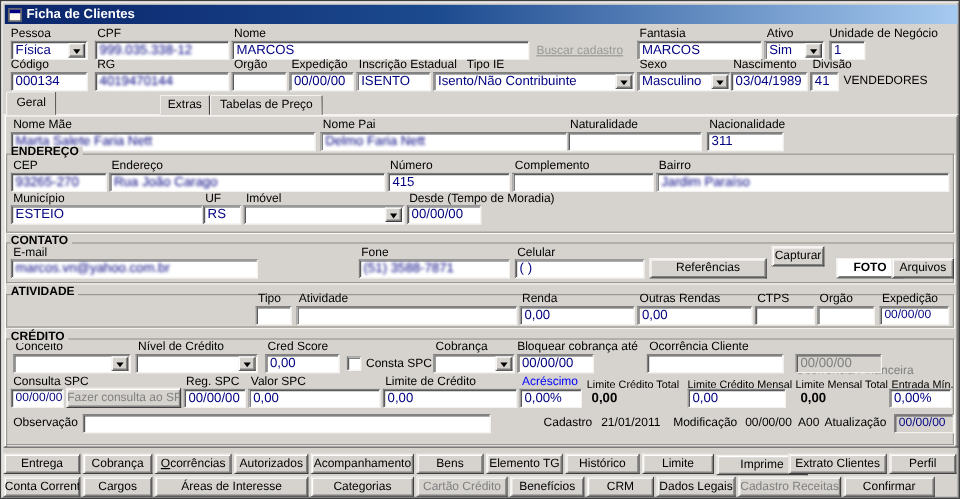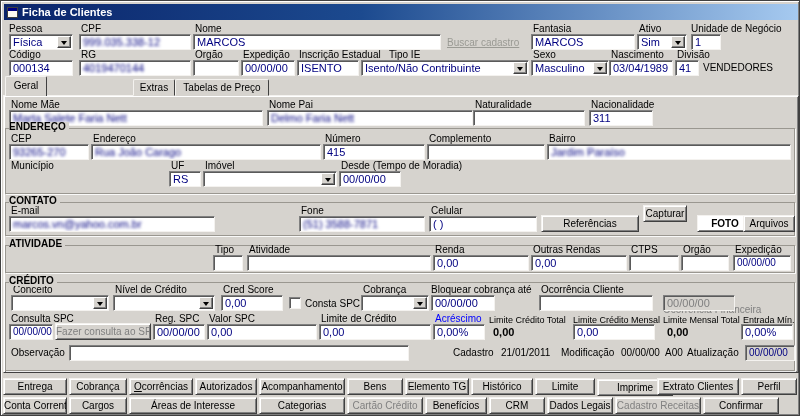--- a/index.html
+++ b/index.html
@@ -233,20 +233,23 @@
   <div class="fld" style="left:426px;top:143px;width:118px">
     <span></span>
   </div>
 
   <span class="lbl" style="left:548px;top:133px">Bairro</span>
   <div class="fld" style="left:546px;top:143px;width:244px">
     <span class="blur">Jardim Paraíso</span>
   </div>
 
   <span class="lbl" style="left:10px;top:160px">Município</span>
+  <div class="fld" style="left:8px;top:170px;width:160px">
+    <span>ESTEIO</span>
+  </div>
 
   <span class="lbl" style="left:170px;top:160px">UF</span>
   <div class="fld" style="left:168px;top:170px;width:32px">
     <span>RS</span>
   </div>
 
   <span class="lbl" style="left:204px;top:160px">Imóvel</span>
   <div class="fld cmb" style="left:202px;top:170px;width:134px">
     <span></span>
     <span class="dd">

